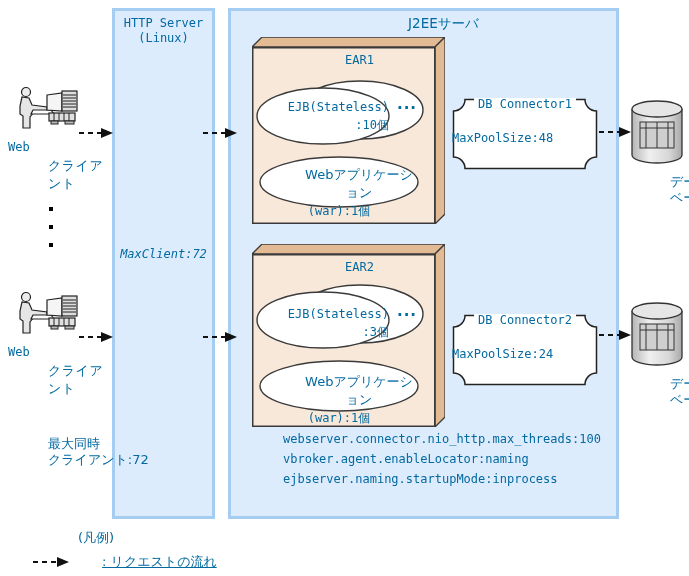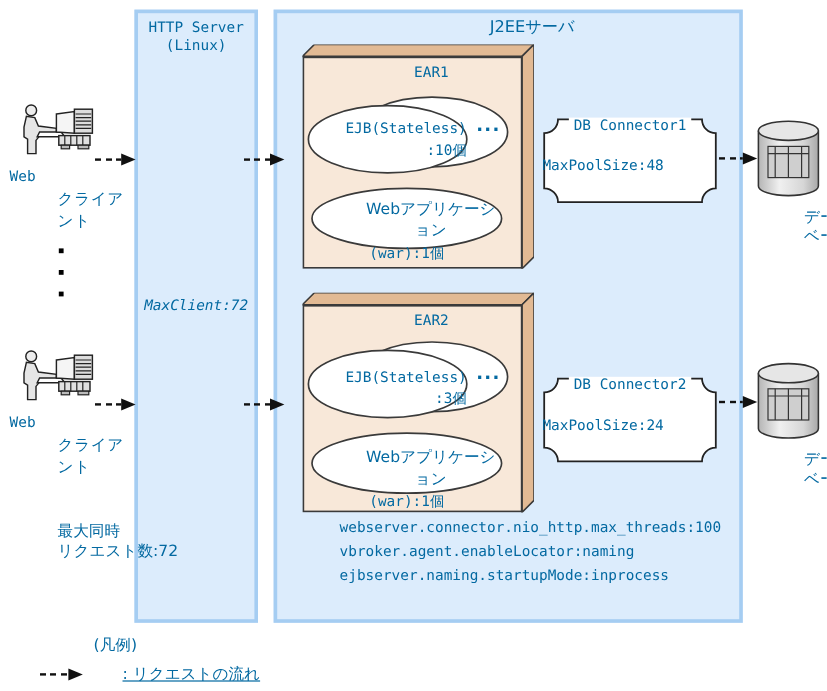--- a/index.html
+++ b/index.html
@@ -195,21 +195,21 @@
     <div class="mono" style="margin-top:2px;">Web</div>
     <div class="jp" style="margin-top:3px;letter-spacing:0.5px;">クライアント</div>
   </div>
 
   <div class="dot" style="left:49px;top:207px;"></div>
   <div class="dot" style="left:49px;top:225px;"></div>
   <div class="dot" style="left:49px;top:243px;"></div>
 
   <div class="abs jp" style="left:8px;top:392px;line-height:16px;margin-top:44px;">
     <div>最大同時</div>
-    <div>リクエスト数:72</div>
+    <div>クライアント:72</div>
   </div>
 
   <div class="flow-arrow" style="left:79px;top:132px;width:22px;"></div>
   <div class="flow-arrow" style="left:203px;top:132px;width:22px;"></div>
   <div class="flow-arrow" style="left:79px;top:336px;width:22px;"></div>
   <div class="flow-arrow" style="left:203px;top:336px;width:22px;"></div>
   <div class="flow-arrow" style="left:599px;top:131px;width:20px;"></div>
   <div class="flow-arrow" style="left:599px;top:334px;width:20px;"></div>
 
   <div class="abs jp" style="left:38px;top:529px;">(凡例)</div>

